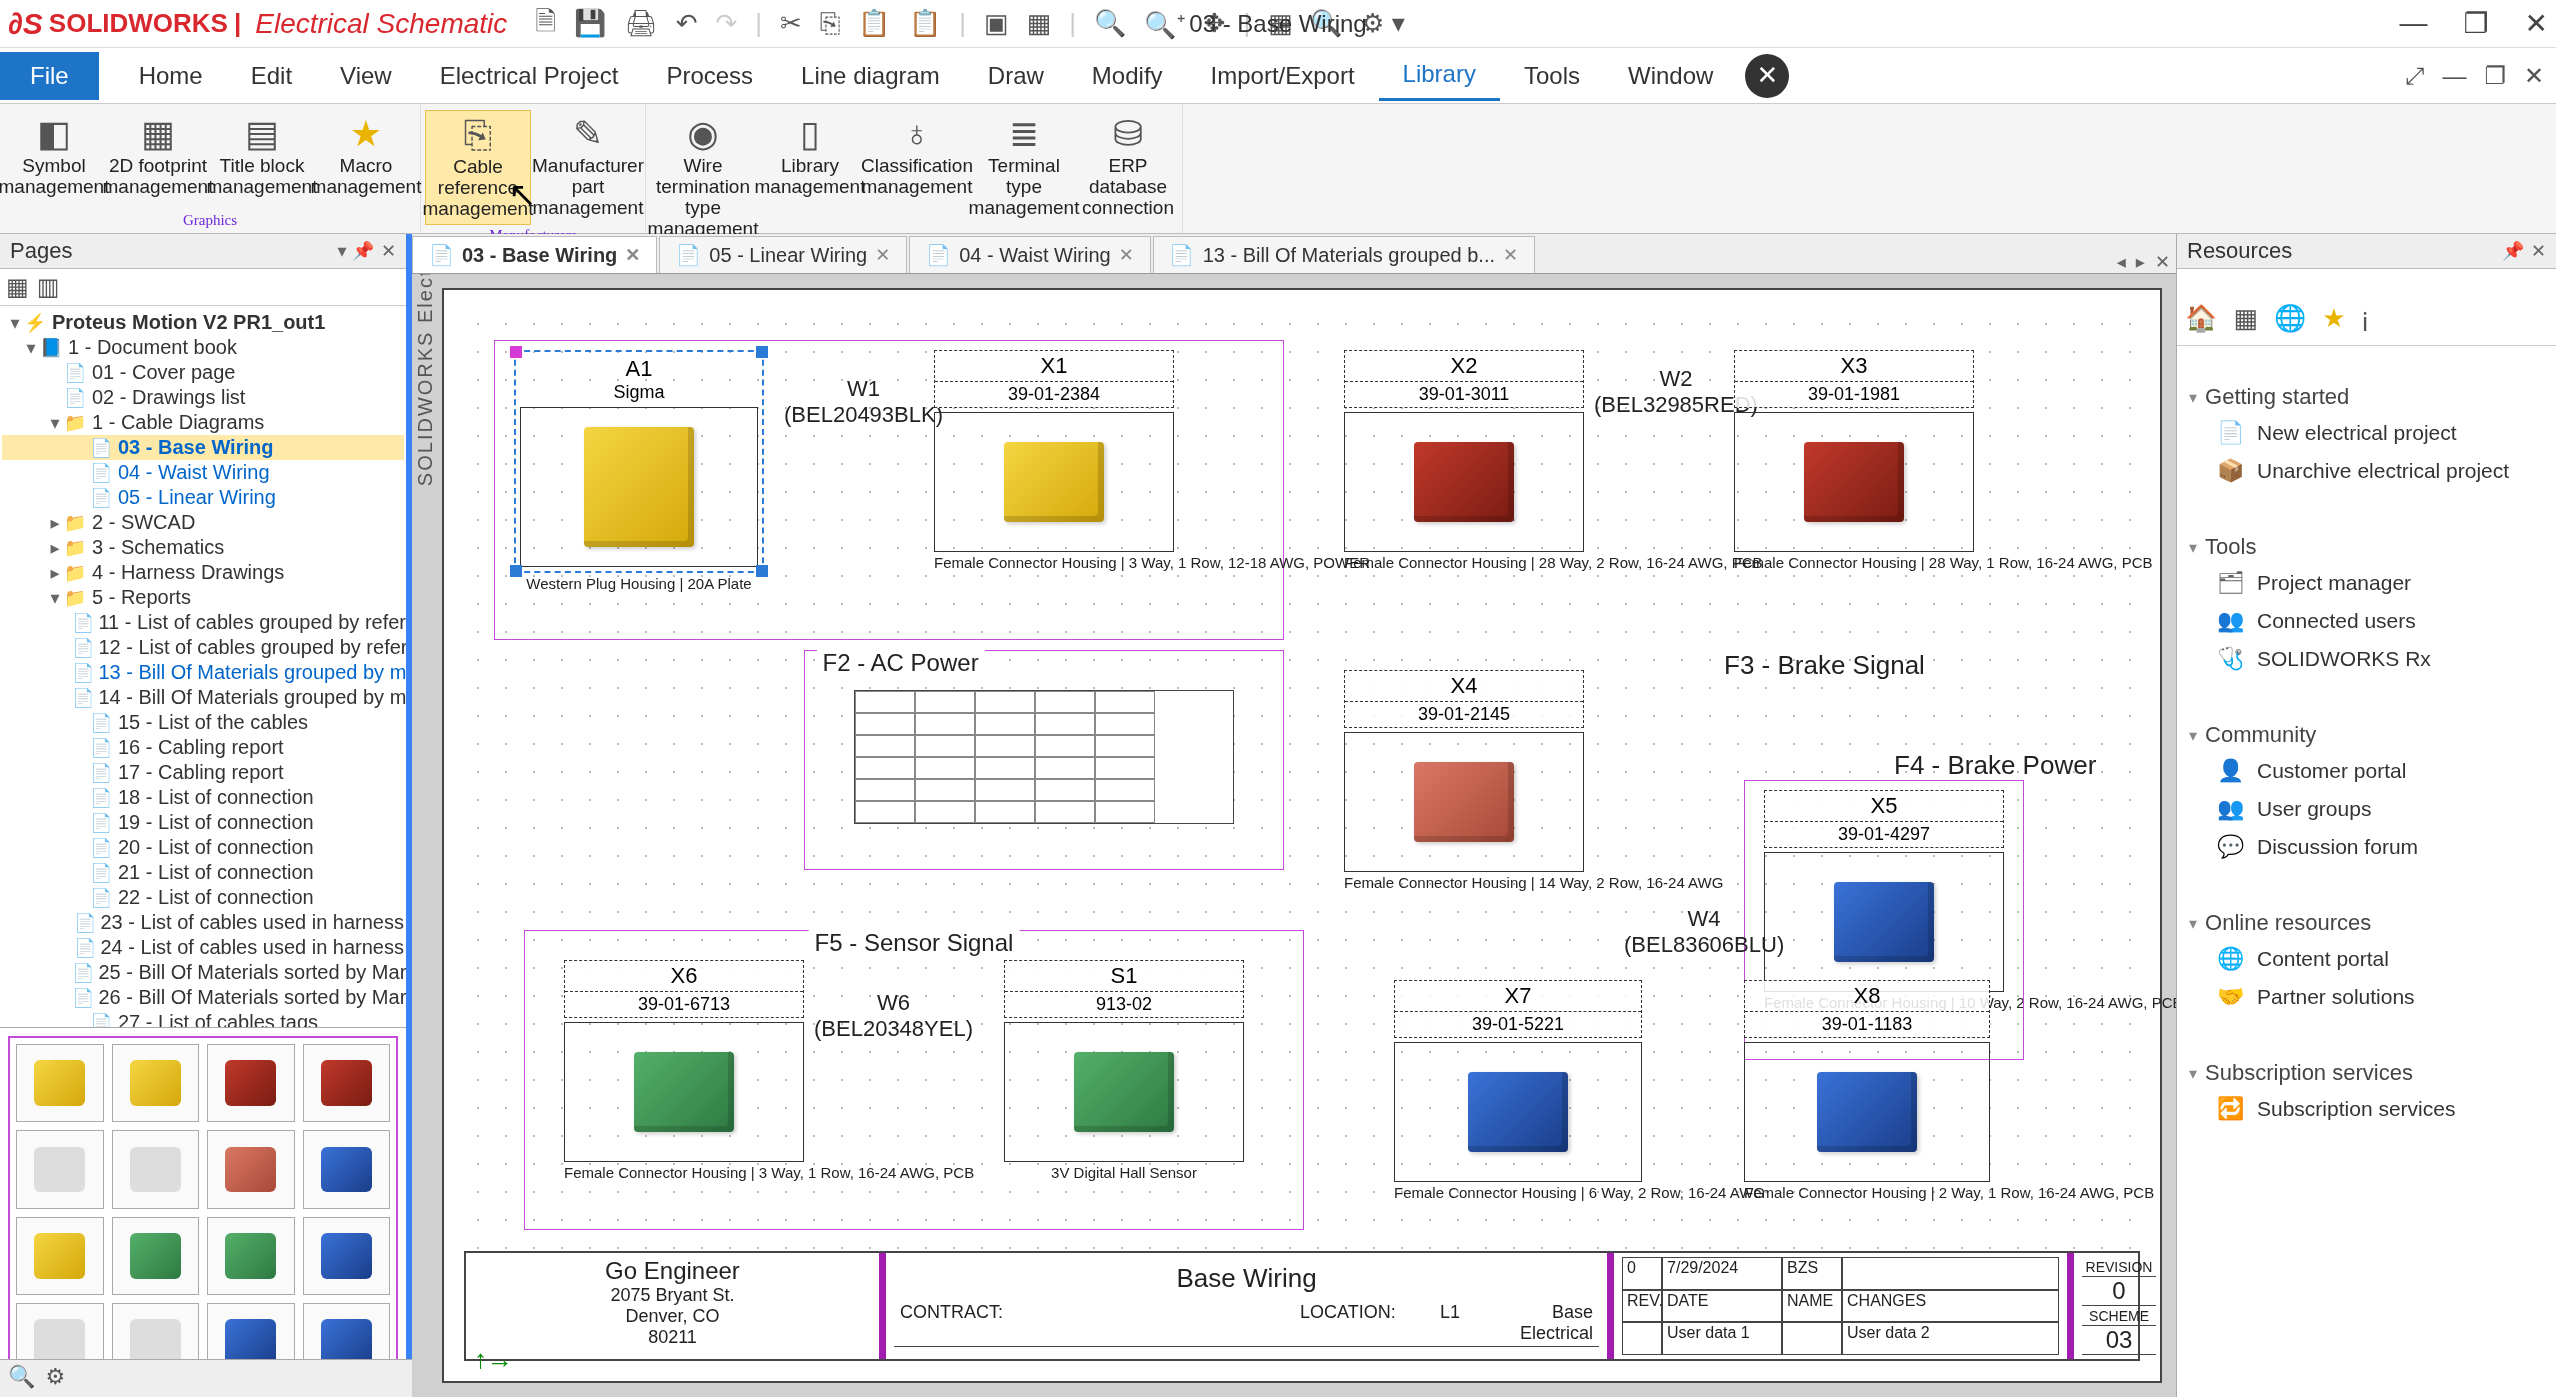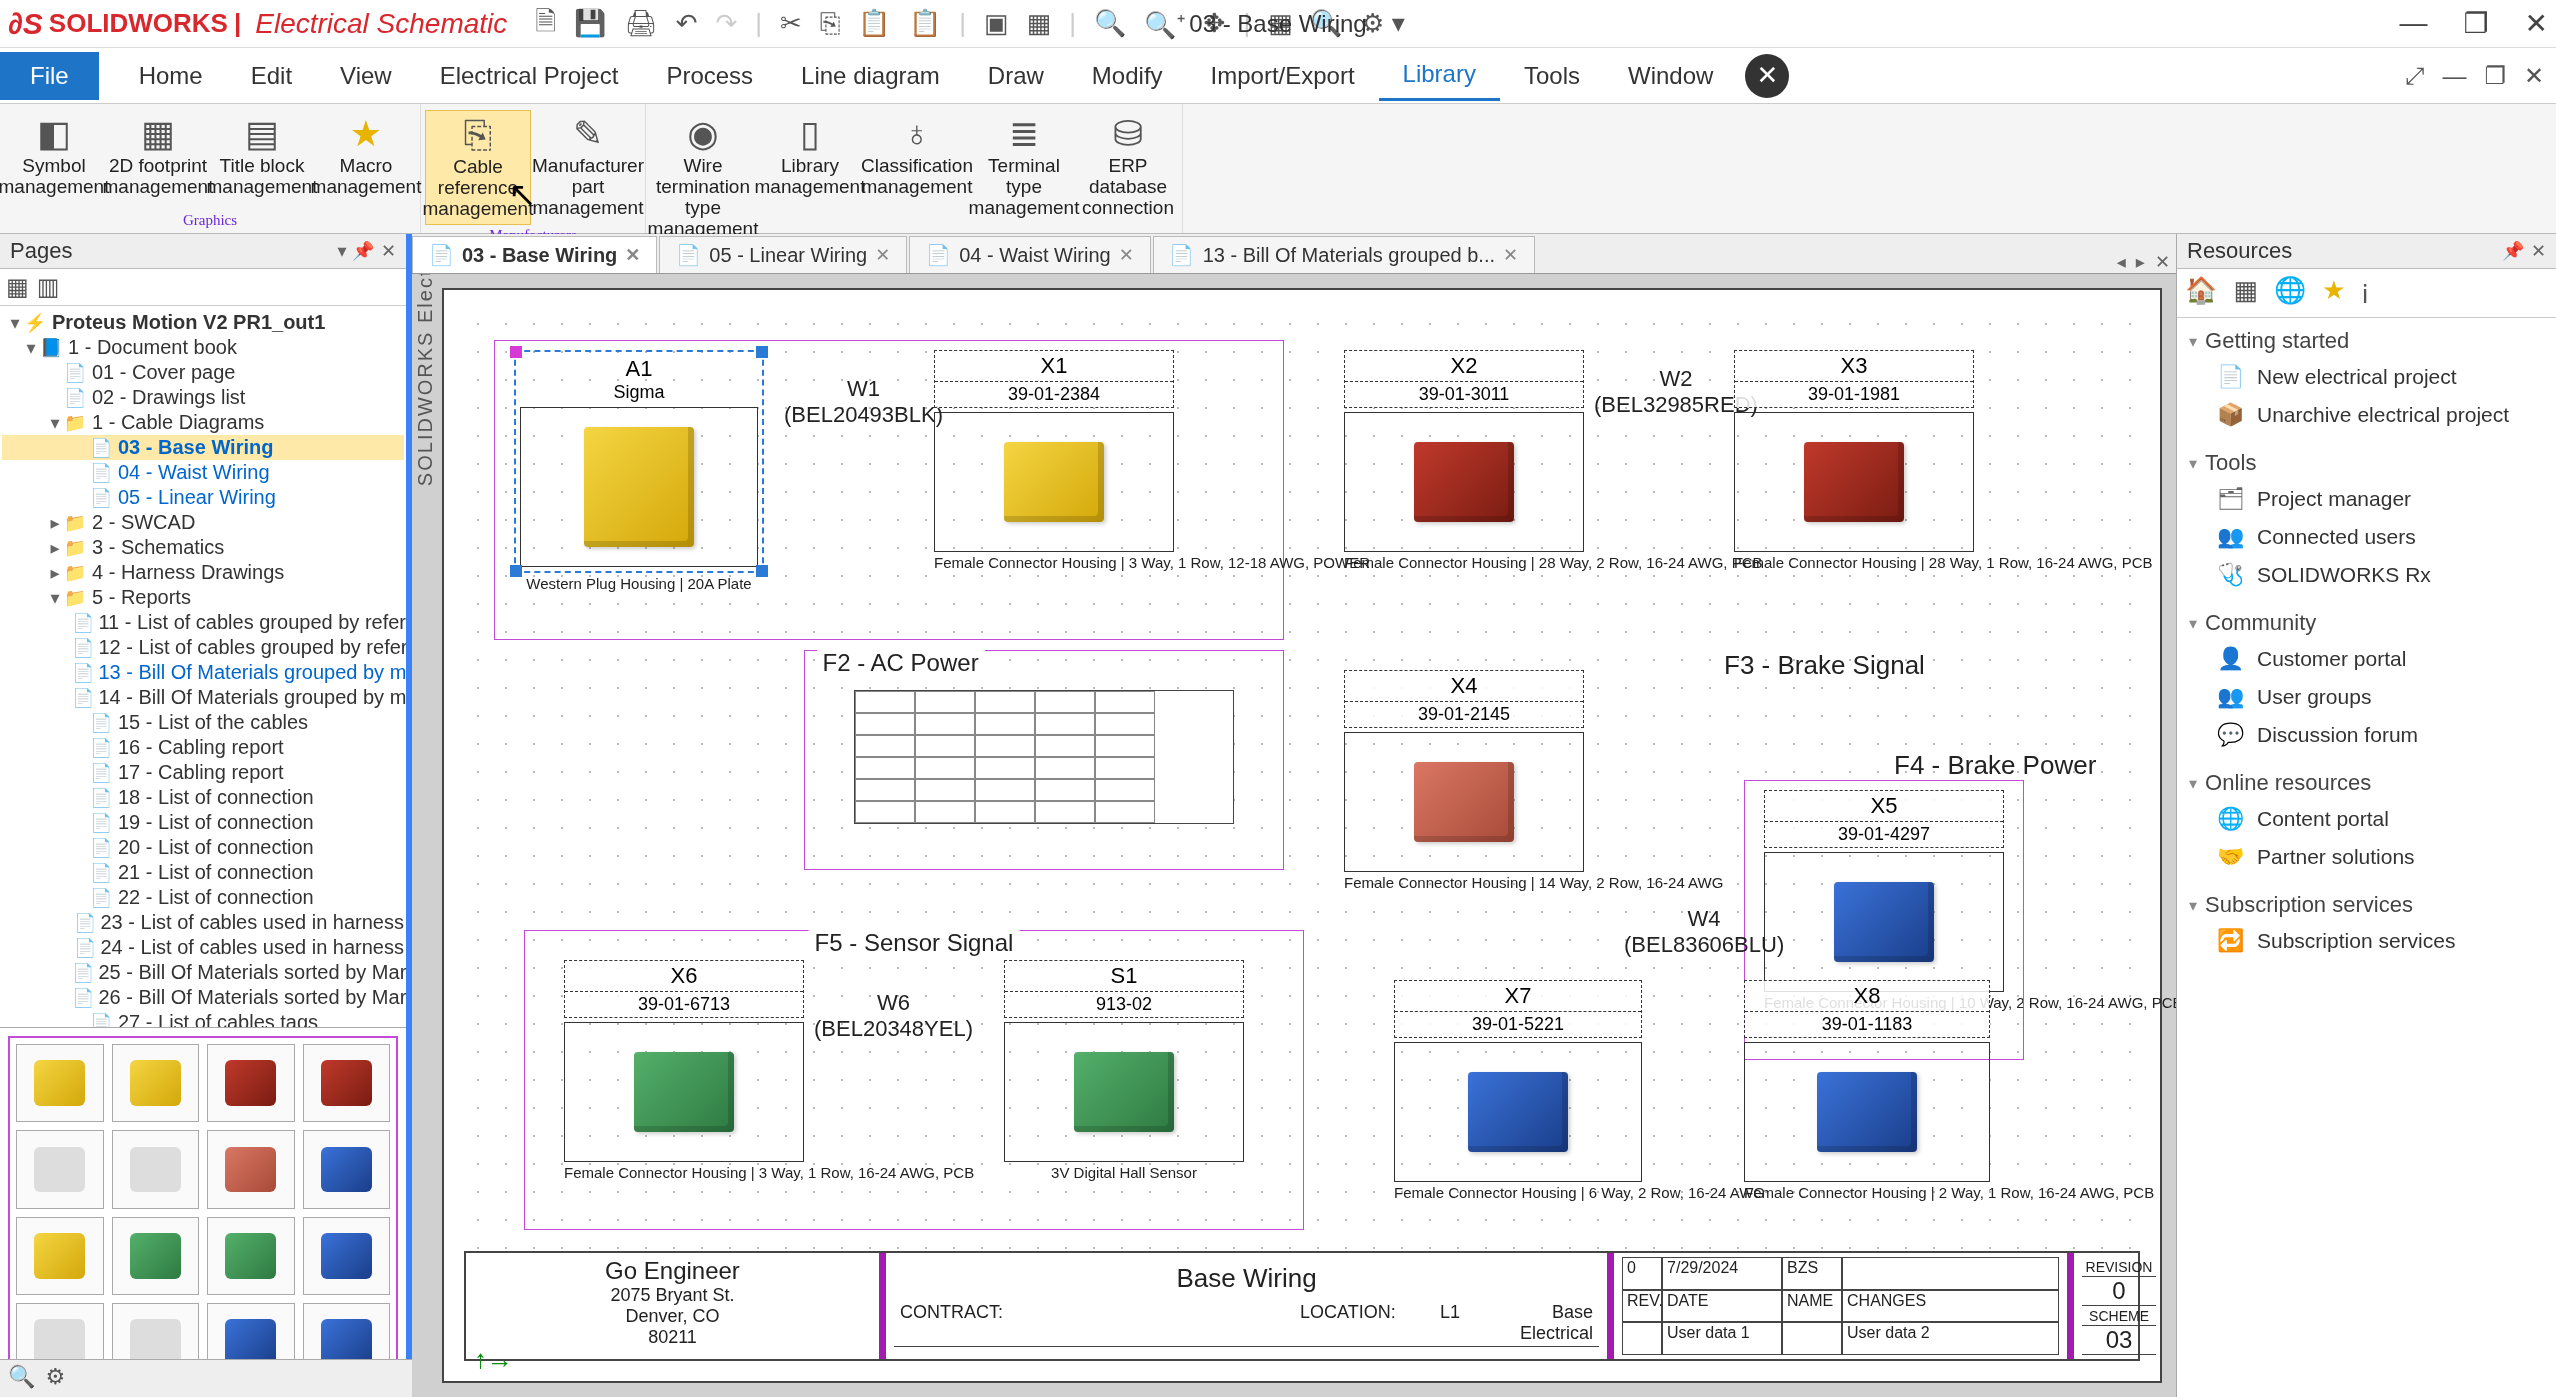--- a/index.html
+++ b/index.html
@@ -99,21 +99,21 @@
 .tblock .revtable { display:grid; grid-template-rows: 1fr 1fr 1fr; font-size:16px; }
 .tblock .revrow { display:grid; grid-template-columns: 40px 120px 60px 1fr; }
 .tblock .revrow span { border:1px solid #444; padding:1px 4px; }
 .tblock .col4 { display:flex; flex-direction:column; text-align:center; border-right:none; }
 .tblock .col4 div { border-bottom:1px solid #444; flex:1; display:flex; align-items:center; justify-content:center; }
 
 
 .axis { position:absolute; left:30px; bottom:6px; font-size:26px; color:#0a8a0a; }
 
 
-.right-panel { width: 380px; border-left: 1px solid #aaa; display: flex; flex-direction: column; }
+.right-panel { width: 380px; border-left: 1px solid #aaa; display: flex; flex-direction: column; gap: 28px; }
 .right-panel .res-toolbar { padding: 6px 8px; display: flex; gap: 16px; border-bottom: 1px solid #ccc; }
 .right-panel .res-toolbar span { font-size: 26px; color: #555; cursor: pointer; }
 .res-section { padding: 6px 12px; }
 .res-section .sec-title { color: #444; font-size: 22px; padding: 4px 0; cursor: pointer; display:flex; align-items:center; gap:8px; }
 .res-section .sec-title .caret { font-size:16px; color:#888; }
 .res-item { display: flex; align-items: center; gap: 12px; padding: 6px 4px 6px 28px; font-size: 21px; color: #333; cursor: pointer; }
 .res-item .ico { width: 28px; text-align: center; color: #666; font-size: 22px; }
 
 
 .statusbar { position:absolute; bottom:0; left:0; width:412px; height:38px; background:#eee; border-top:1px solid #aaa; display:flex; gap:10px; padding:4px 8px; }

